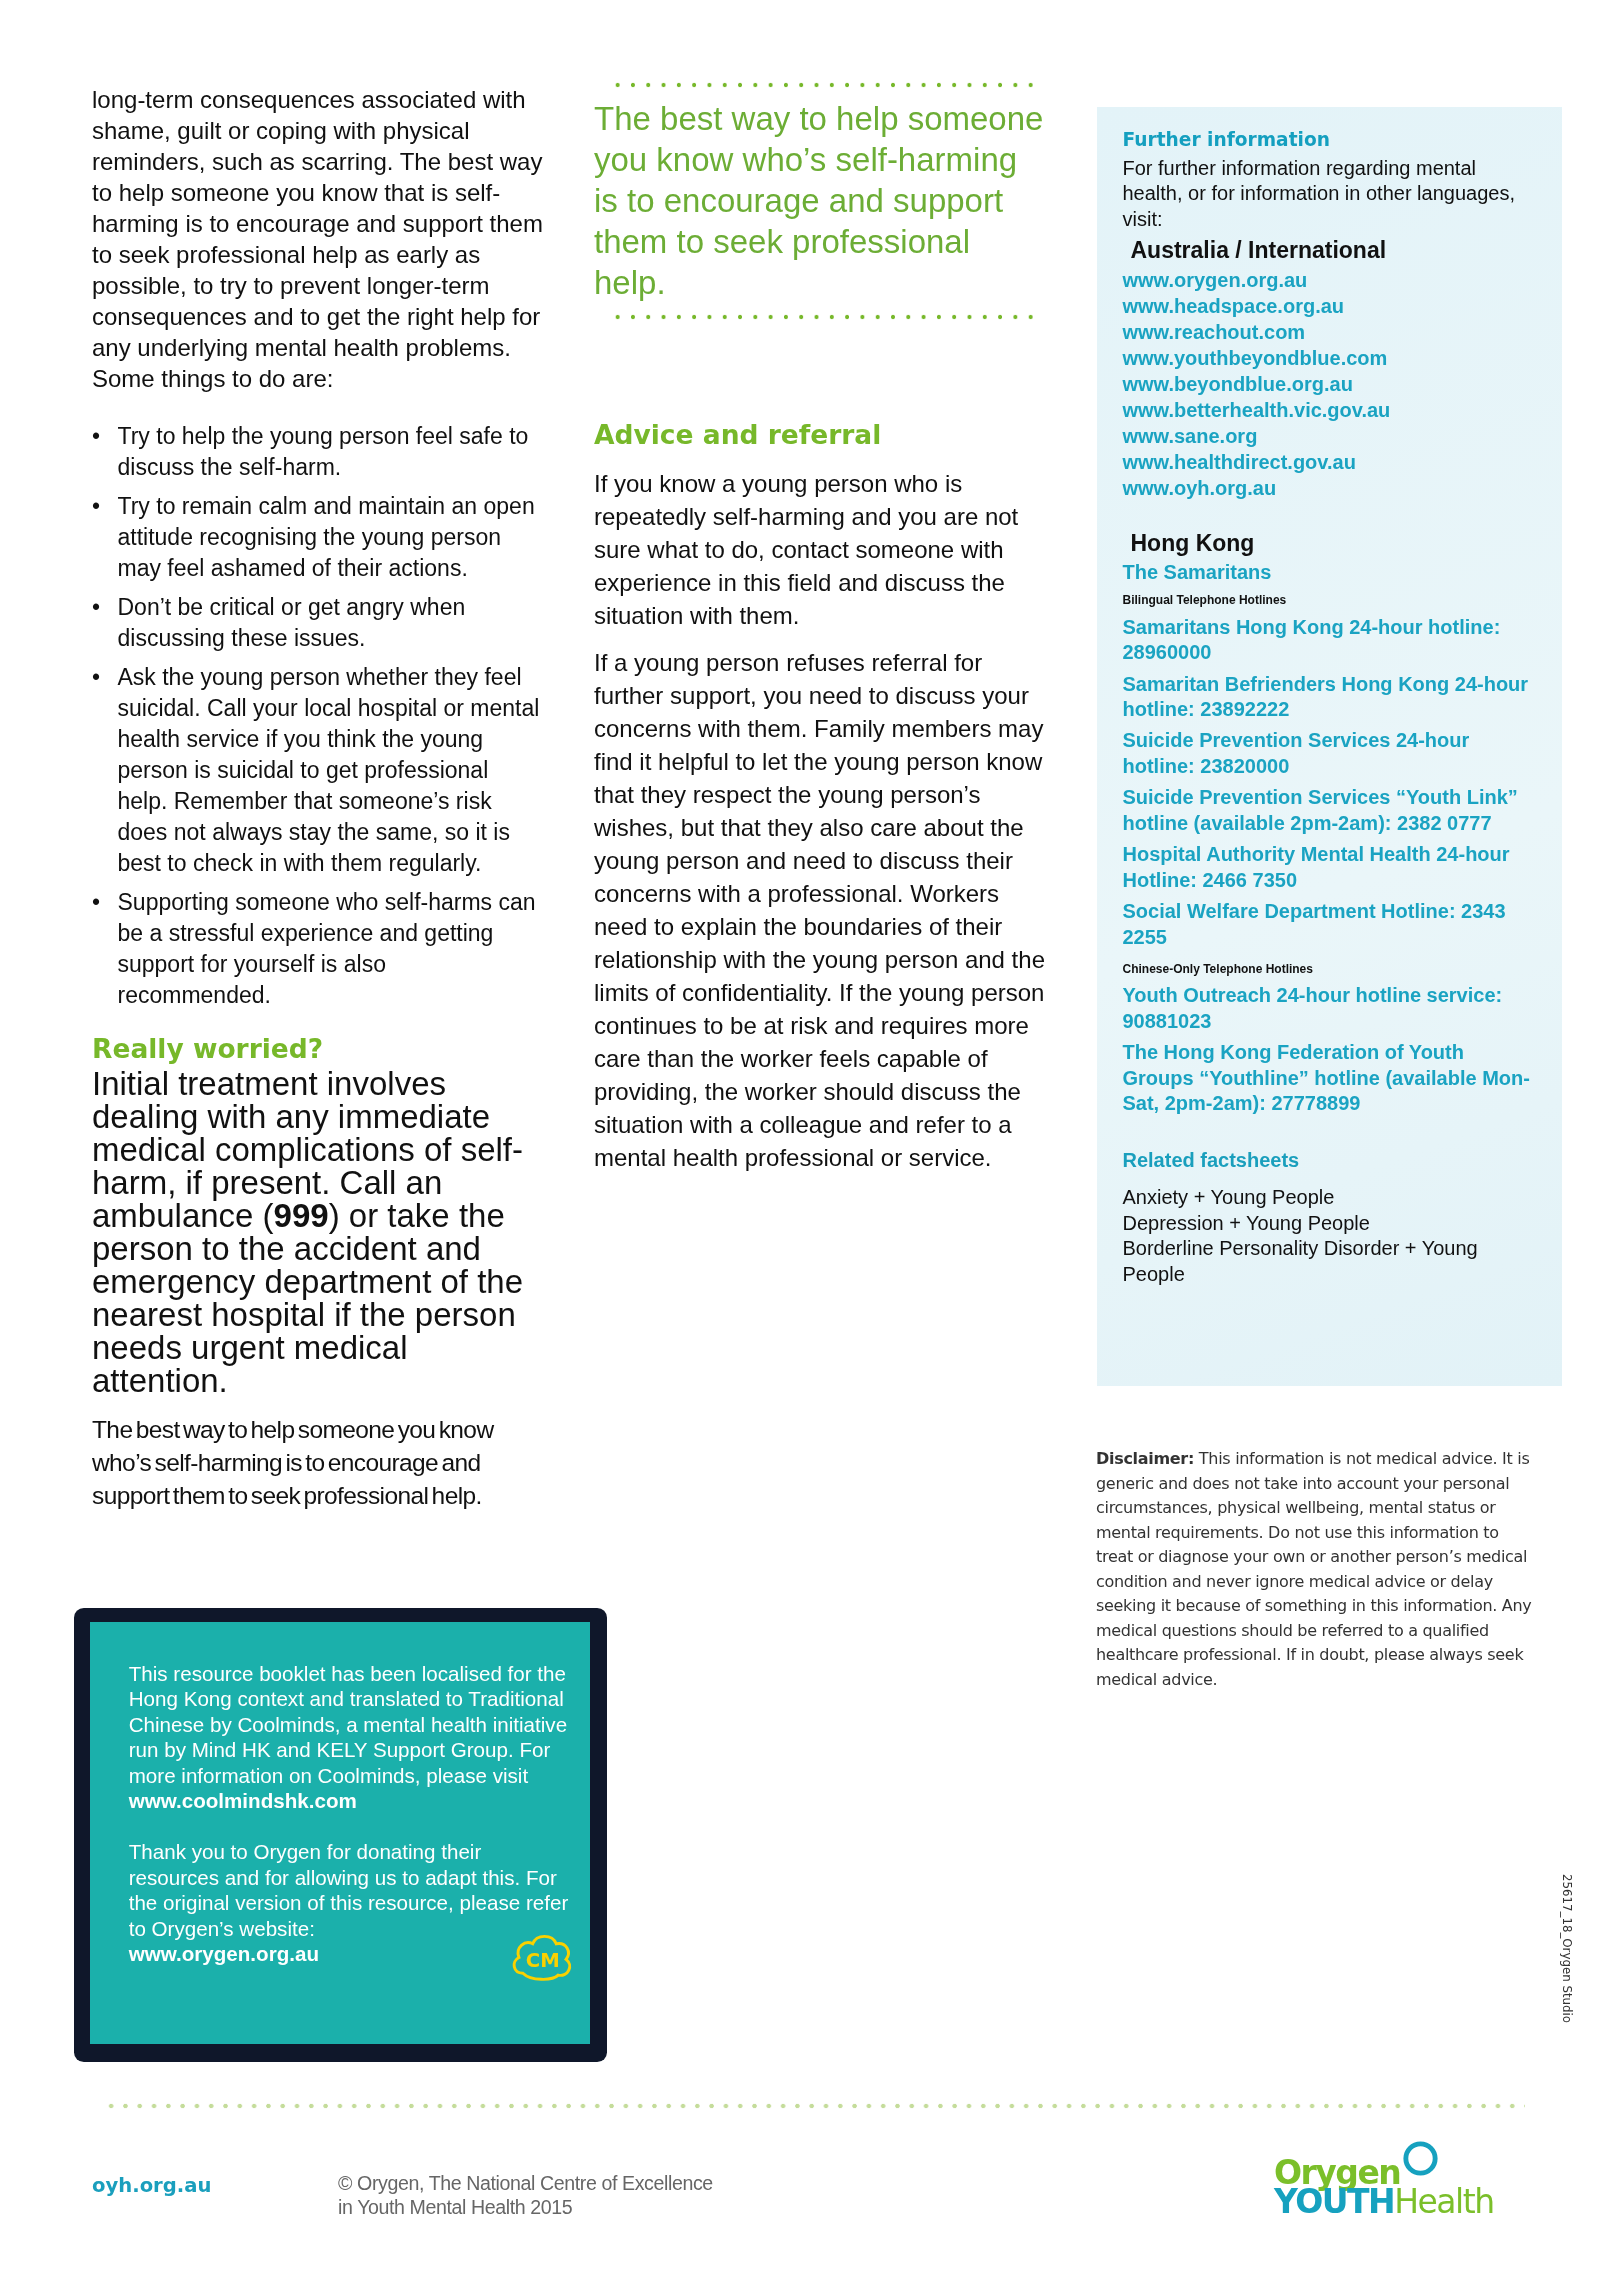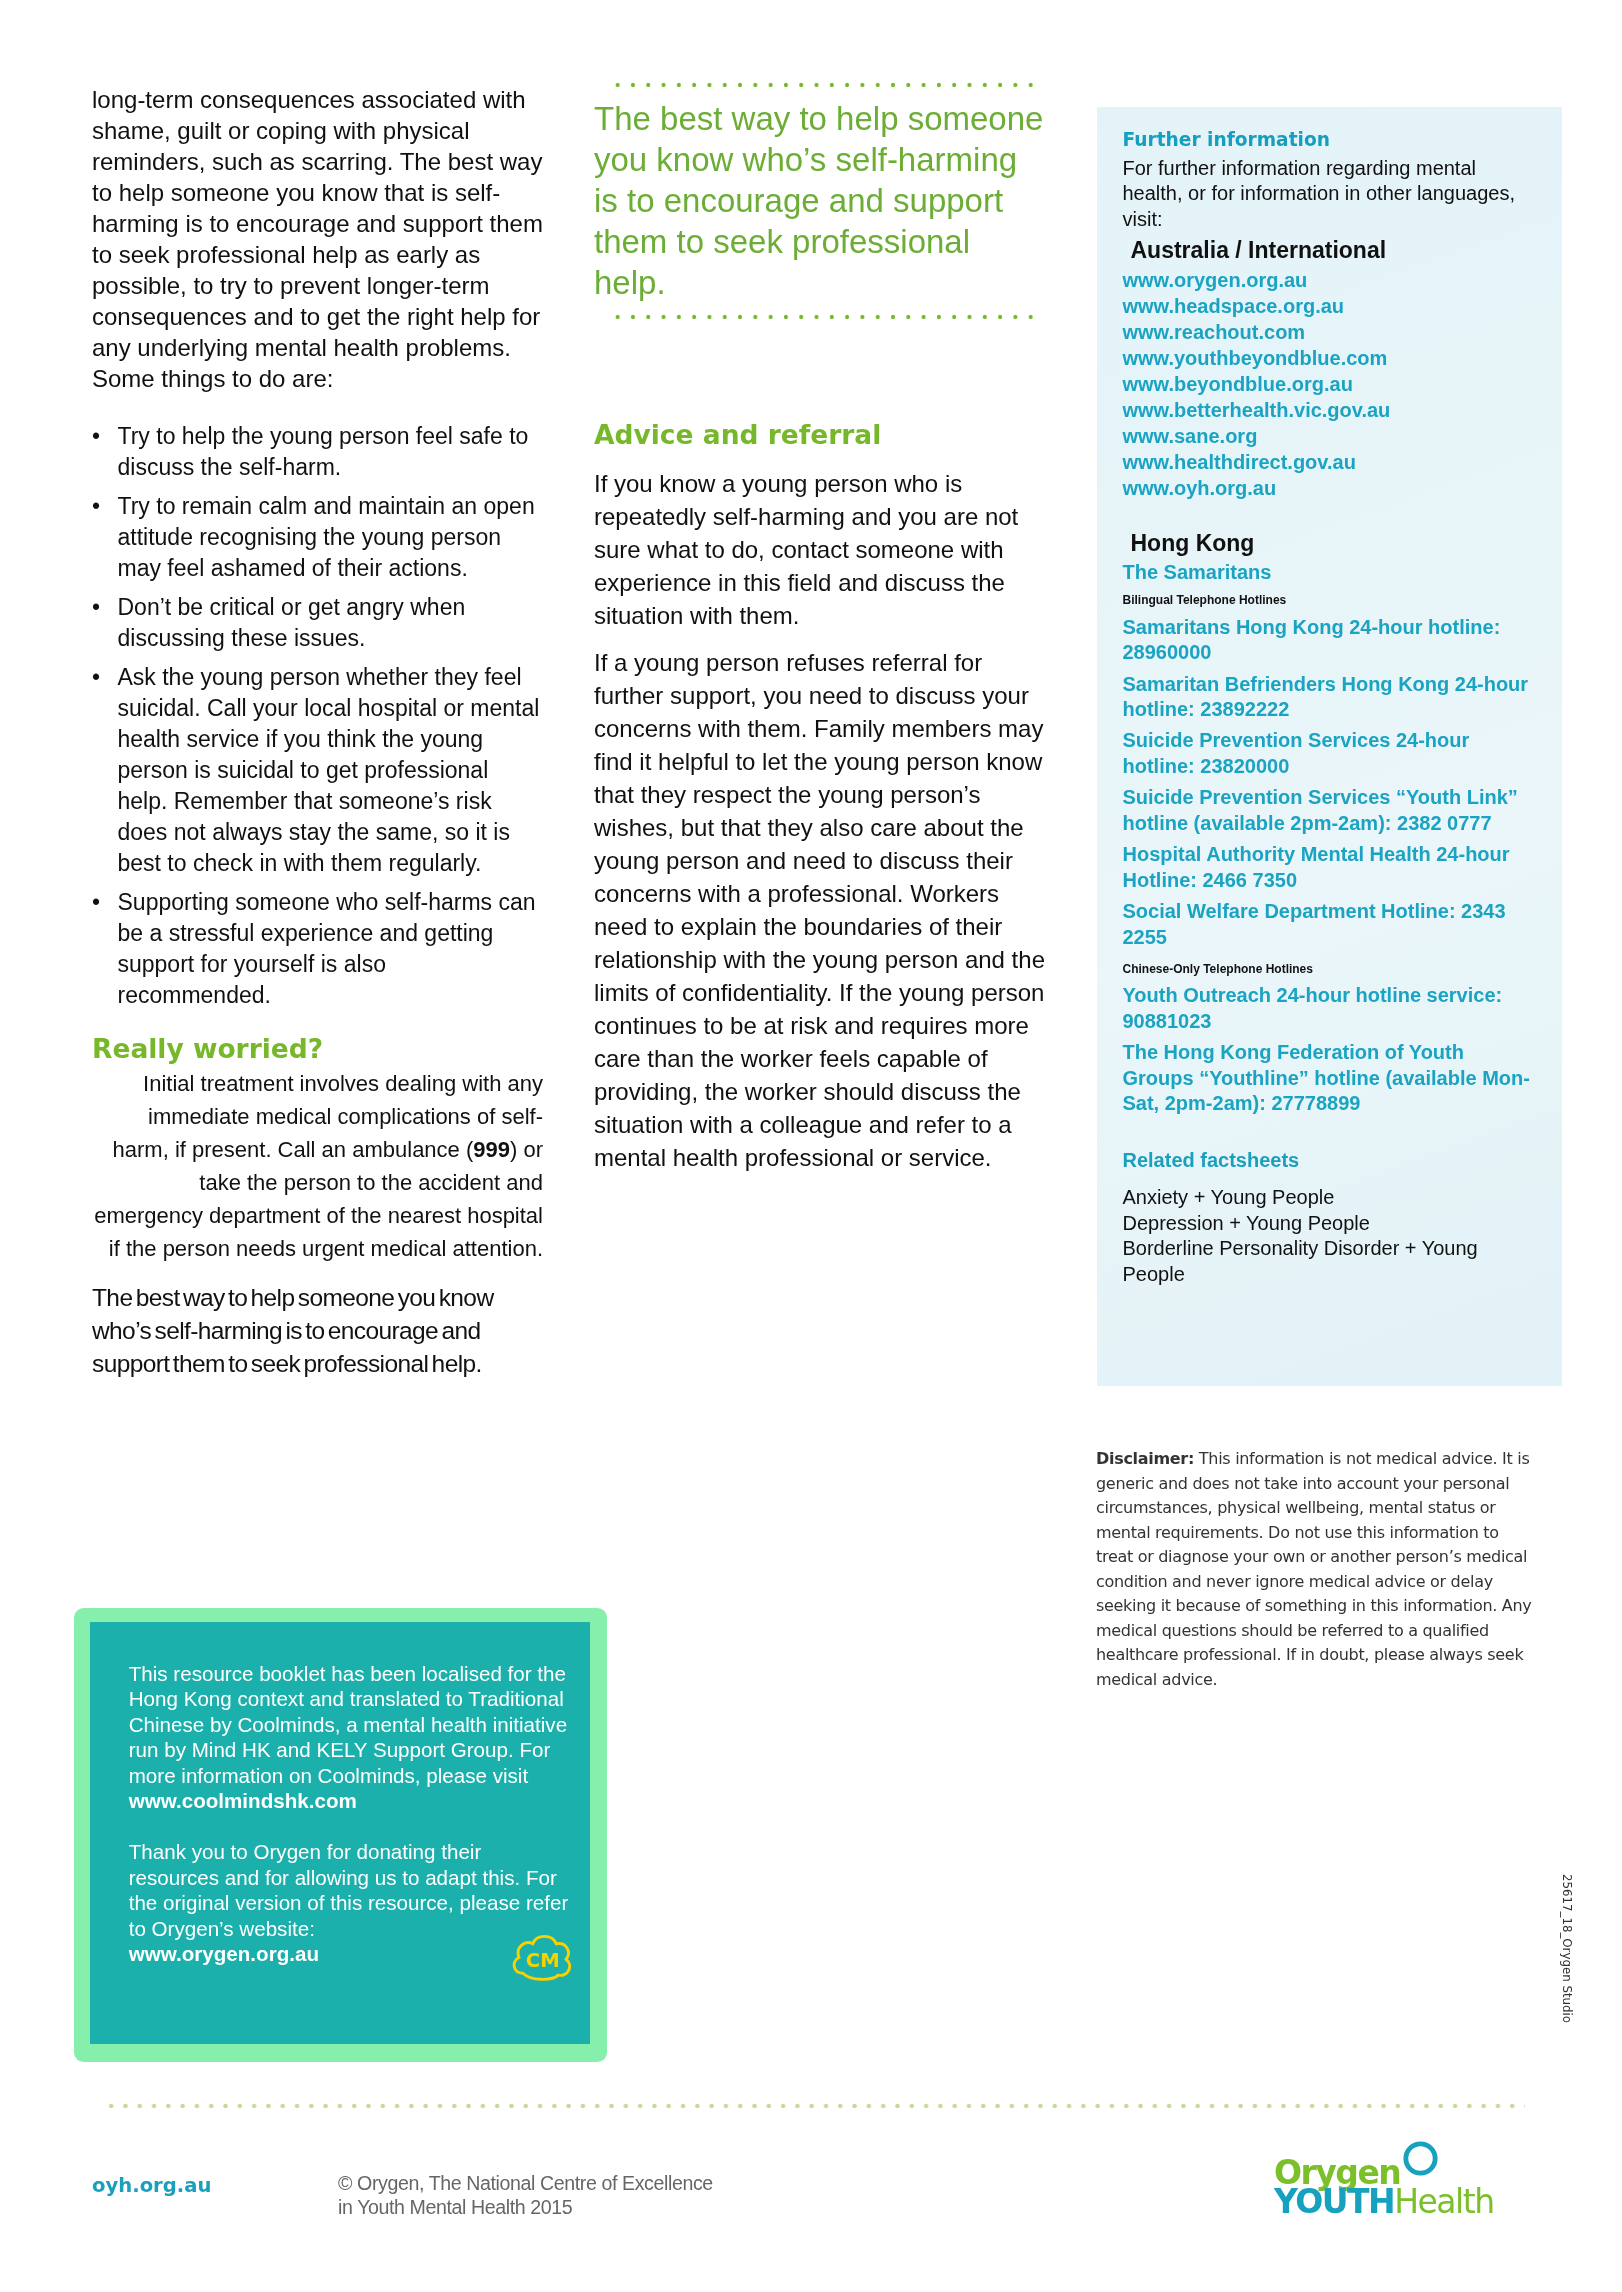--- a/index.html
+++ b/index.html
@@ -10,21 +10,21 @@
   .body-text { font-size: 24px; line-height: 31px; color: #111; }
 
   
   #col1 { left: 92px; top: 84px; width: 451px; }
   #col1 .intro { margin-bottom: 27.4px; }
   ul.bullets { list-style: none; }
   ul.bullets li { position: relative; padding-left: 25.5px; margin-bottom: 7.8px; font-size: 23px; line-height: 31px; }
   ul.bullets li .dot { position: absolute; left: 0; top: 0; }
   h2.green { font-family: "DejaVu Sans", sans-serif; font-weight: bold; color: #77b82a; font-size: 26.5px; line-height: 33px; }
   #col1 h2.green { margin-top: 21.6px; margin-bottom: 2px; }
-  #col1 p.worried { font-size: 22px; line-height: 33px; margin-bottom: 15.7px; text-align: right; }
+  #col1 p.worried { font-size: 33px; line-height: 33px; margin-bottom: 15.7px; }
   #col1 p.best { font-size: 24.5px; line-height: 33px; letter-spacing: -0.6px; word-spacing: -2.9px; }
 
   
   #col2 { left: 594px; top: 82px; width: 451px; }
   .dots-line { height: 5.9px; width: 431px; margin-left: 15.7px;
     background-image: radial-gradient(circle, #77b82a 2px, transparent 2.3px);
     background-size: 15.3px 5.9px; background-repeat: repeat-x; }
   .pullquote { color: #6cad35; font-size: 33px; line-height: 41px; margin: 9.8px 0 11.8px 0; }
   #col2 h2.green { margin-top: 98px; margin-bottom: 15.7px; }
   #col2 p { font-size: 24px; line-height: 33px; margin-bottom: 13.7px; }
@@ -42,21 +42,21 @@
   .teal-b { font-weight: bold; font-size: 20px; line-height: 25.5px; color: #1aa3c2; }
   .hotline { font-weight: bold; font-size: 20px; line-height: 25.5px; color: #1aa3c2; margin-bottom: 5.9px; }
   .related-title { font-weight: bold; font-size: 20px; line-height: 25.5px; color: #1a9fbd; margin-top: 31px; margin-bottom: 11.8px; }
   .related div { font-size: 20px; line-height: 25.5px; color: #111; }
 
   
   #disclaimer { left: 1096px; top: 1447px; width: 441px; font-family: "DejaVu Sans", sans-serif; font-size: 16px; line-height: 24.5px; color: #333; letter-spacing: -0.3px; }
   #disclaimer b { color: #333; }
 
   
-  #cm-box { left: 74px; top: 1608px; width: 533px; height: 454px; background: #86efac; border-radius: 9.8px; }
+  #cm-box { left: 74px; top: 1608px; width: 533px; height: 454px; background: #0f172a; border-radius: 9.8px; }
   #cm-inner { position: absolute; left: 15.7px; top: 13.7px; width: 500px; height: 422px; background: #1bb0ab; padding: 39px 19.6px 0 39px; }
   #cm-inner p { color: #ffffff; font-size: 20.6px; line-height: 25.5px; }
   #cm-inner p b { font-weight: bold; }
   #cm-inner .gap { height: 25.5px; }
   #cm-logo { position: absolute; right: 13.7px; bottom: 61px; width: 67px; height: 53px; }
 
   
   #footer-dots { left: 104px; top: 2103px; width: 1421px; height: 5.9px;
     background-image: radial-gradient(circle, #c4dc9a 2px, transparent 2.3px);
     background-size: 14.3px 5.9px; background-repeat: repeat-x; }

